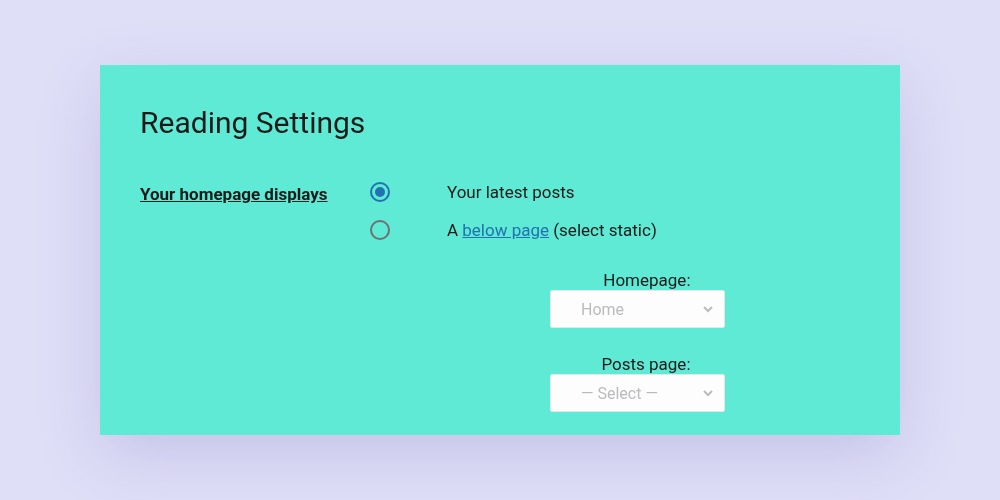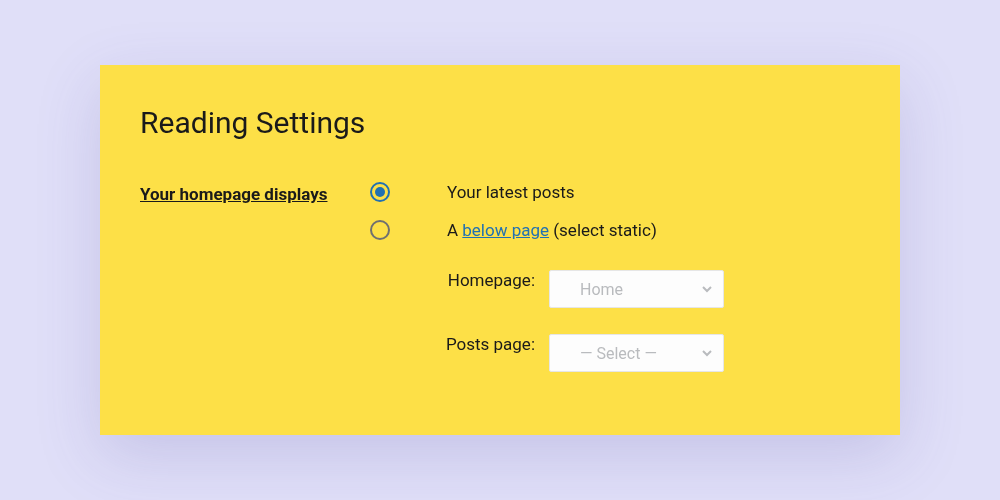--- a/index.html
+++ b/index.html
@@ -9,21 +9,21 @@
     background: #e0dff8;
     font-family: -apple-system, BlinkMacSystemFont, "Segoe UI", Roboto, sans-serif;
     display: flex;
     align-items: center;
     justify-content: center;
     overflow: hidden;
   }
   .card {
     width: 800px;
     height: 370px;
-    background: #fde047;
+    background: #5eead4;
     box-shadow: 0 20px 60px rgba(80,70,160,0.18);
     padding: 40px 40px 30px 40px;
     position: relative;
   }
   h1 {
     font-size: 30px;
     font-weight: 400;
     color: #1a1a1a;
     margin-bottom: 42px;
   }
@@ -75,21 +75,23 @@
     color: #2271b1;
     text-decoration: underline;
     cursor: pointer;
   }
   .selects {
     margin-top: 30px;
     margin-left: 45px;
   }
   .select-row {
     display: flex;
+    align-items: center;
     margin-bottom: 26px;
+    flex-direction: column;
   }
   .select-label {
     width: 120px;
     text-align: right;
     font-size: 17px;
     color: #1a1a1a;
     margin-right: 14px;
   }
   .select {
     width: 175px;

